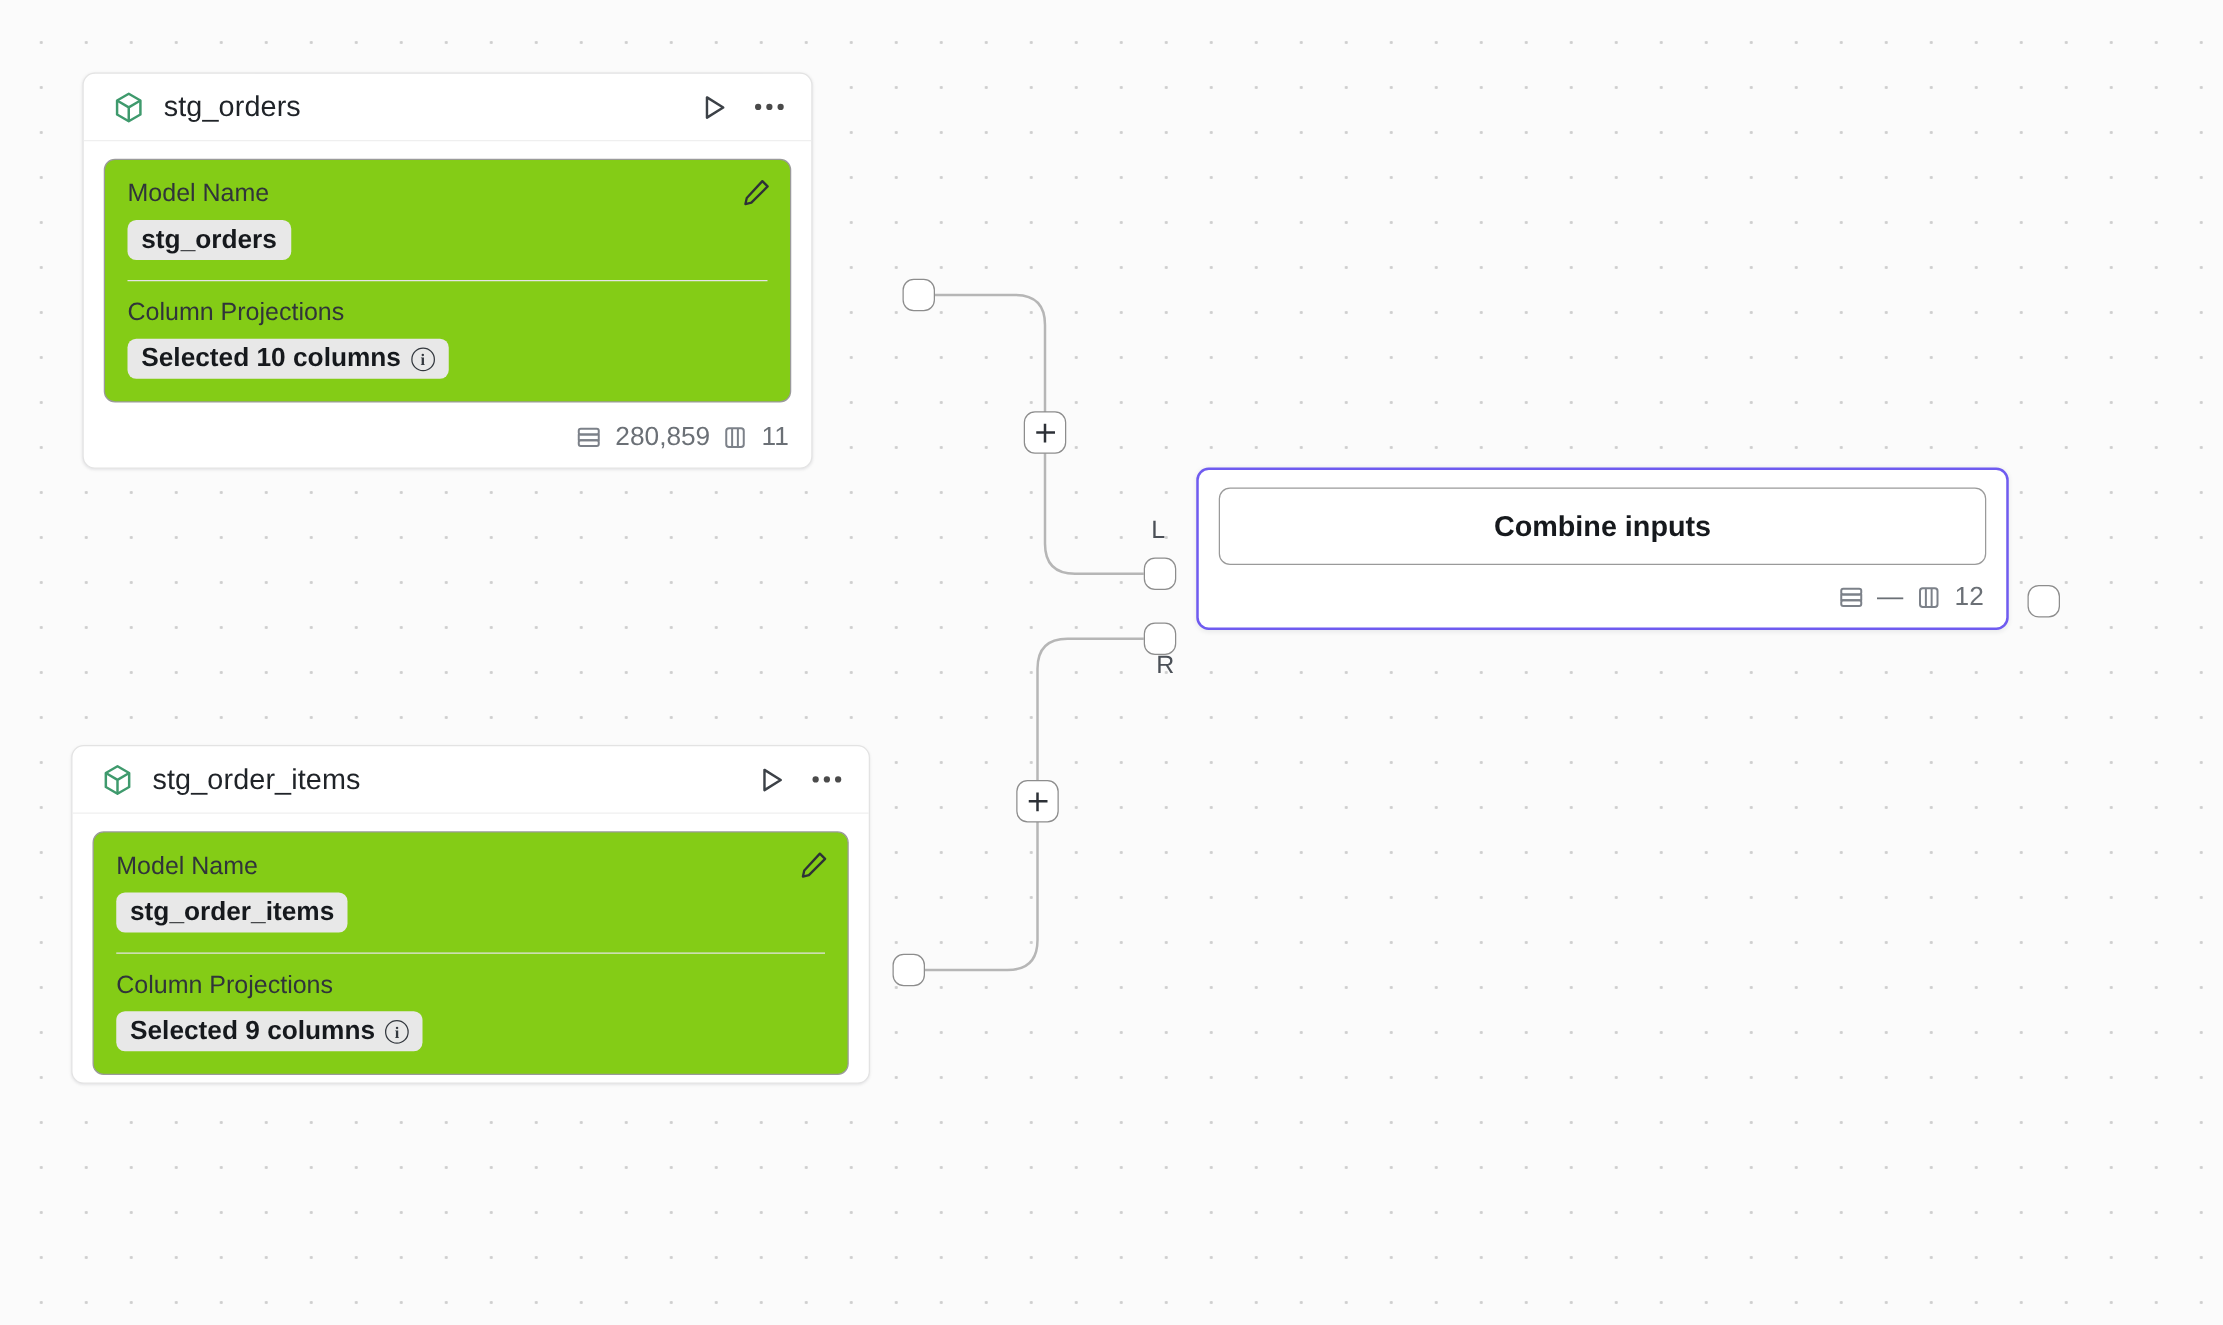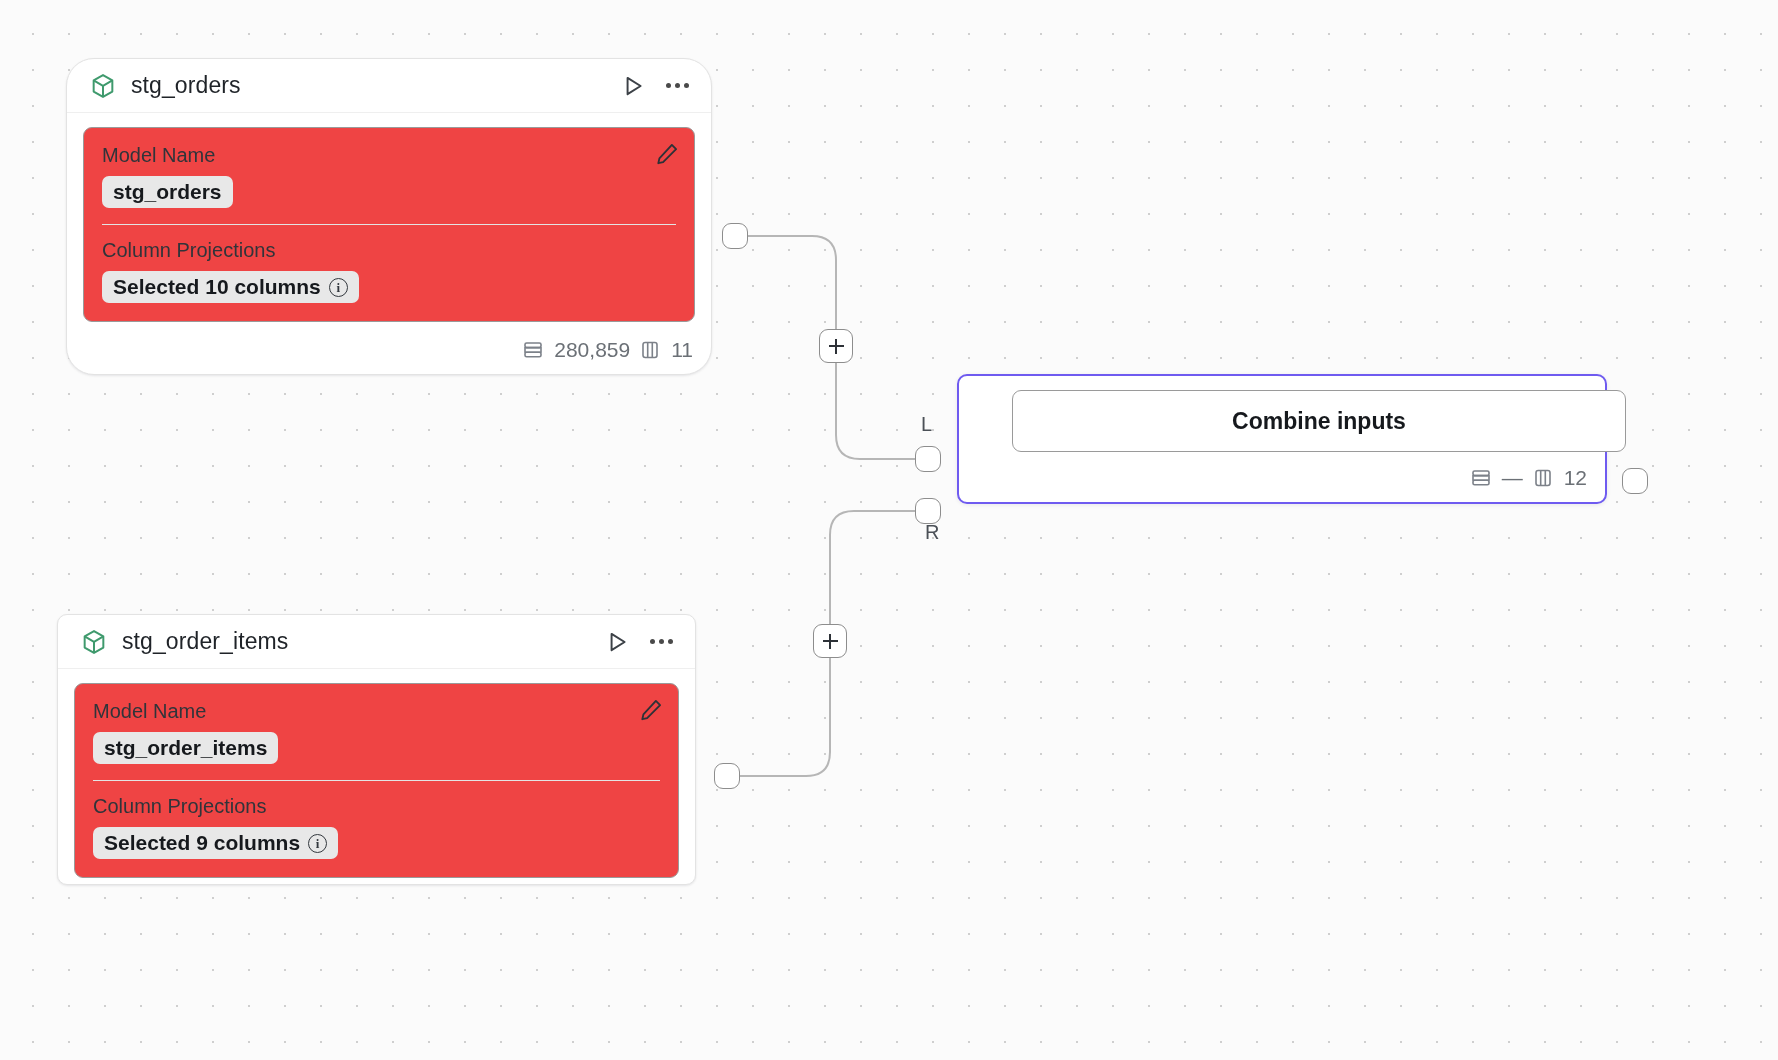--- a/index.html
+++ b/index.html
@@ -71,21 +71,21 @@
     display: block;
   }
 
   
   .node-body { padding: 14px 16px 6px 16px; }
   .panel {
     border: 1px solid #9a9a9a;
     border-radius: 9px;
     padding: 16px 18px 18px 18px;
     position: relative;
-    background: #ef4444;
+    background: #84cc16;
   }
   .panel-label {
     font-size: 20px;
     color: #30343a;
     margin-bottom: 9px;
   }
   .chip {
     display: inline-flex;
     align-items: center;
     gap: 8px;
@@ -144,21 +144,20 @@
     border-radius: 9px;
     height: 62px;
     display: flex;
     align-items: center;
     justify-content: center;
     font-size: 23px;
     font-weight: bold;
     color: #16191d;
     background: #fff;
     cursor: pointer;
-    margin-left: 37px;
   }
 
   
   .port {
     position: absolute;
     width: 26px; height: 26px;
     border: 1.8px solid #8d8d8d;
     border-radius: 9px;
     background: #ffffff;
     cursor: crosshair;
@@ -197,21 +196,21 @@
 
 <div id="canvas">
 
   <svg id="edges" viewBox="0 0 1778 1060">
 
     <path d="M 748 236 L 812 236 Q 836 236 836 260 L 836 435 Q 836 459 860 459 L 915 459" fill="none" stroke="#b6b6b6" stroke-width="2"></path>
 
     <path d="M 740 776 L 806 776 Q 830 776 830 752 L 830 535 Q 830 511 854 511 L 915 511" fill="none" stroke="#b6b6b6" stroke-width="2"></path>
   </svg>
 
-  <div class="node" style="left:66px; top:58px; width:646px;border-radius:28px;">
+  <div class="node" style="left:66px; top:58px; width:584px;">
     <div class="node-header">
       <span class="icon-btn">
         <svg width="28" height="28" viewBox="0 0 24 24" fill="none" stroke="#3f9a6d" stroke-width="1.7" stroke-linejoin="round">
           <path d="M12 2.6 20 7.2v9.6L12 21.4 4 16.8V7.2z"></path>
           <path d="M12 11.9 20 7.2M12 11.9 4 7.2M12 11.9v9.5"></path>
         </svg>
       </span>
       <span class="node-title">stg_orders</span>
       <span class="header-actions">
         <span class="icon-btn">
@@ -260,21 +259,21 @@
           <rect x="5" y="4.5" width="14" height="15" rx="2.2"></rect>
           <path d="M9.7 4.5v15M14.3 4.5v15"></path>
         </svg>
         <span>11</span>
       </span>
     </div>
   </div>
 
   <div class="port" style="left:722px; top:223px;"></div>
 
-  <div class="node" style="left:57px; top:614px; width:639px;">
+  <div class="node" style="left:57px; top:596px; width:639px;">
     <div class="node-header">
       <span class="icon-btn">
         <svg width="28" height="28" viewBox="0 0 24 24" fill="none" stroke="#3f9a6d" stroke-width="1.7" stroke-linejoin="round">
           <path d="M12 2.6 20 7.2v9.6L12 21.4 4 16.8V7.2z"></path>
           <path d="M12 11.9 20 7.2M12 11.9 4 7.2M12 11.9v9.5"></path>
         </svg>
       </span>
       <span class="node-title">stg_order_items</span>
       <span class="header-actions">
         <span class="icon-btn">

